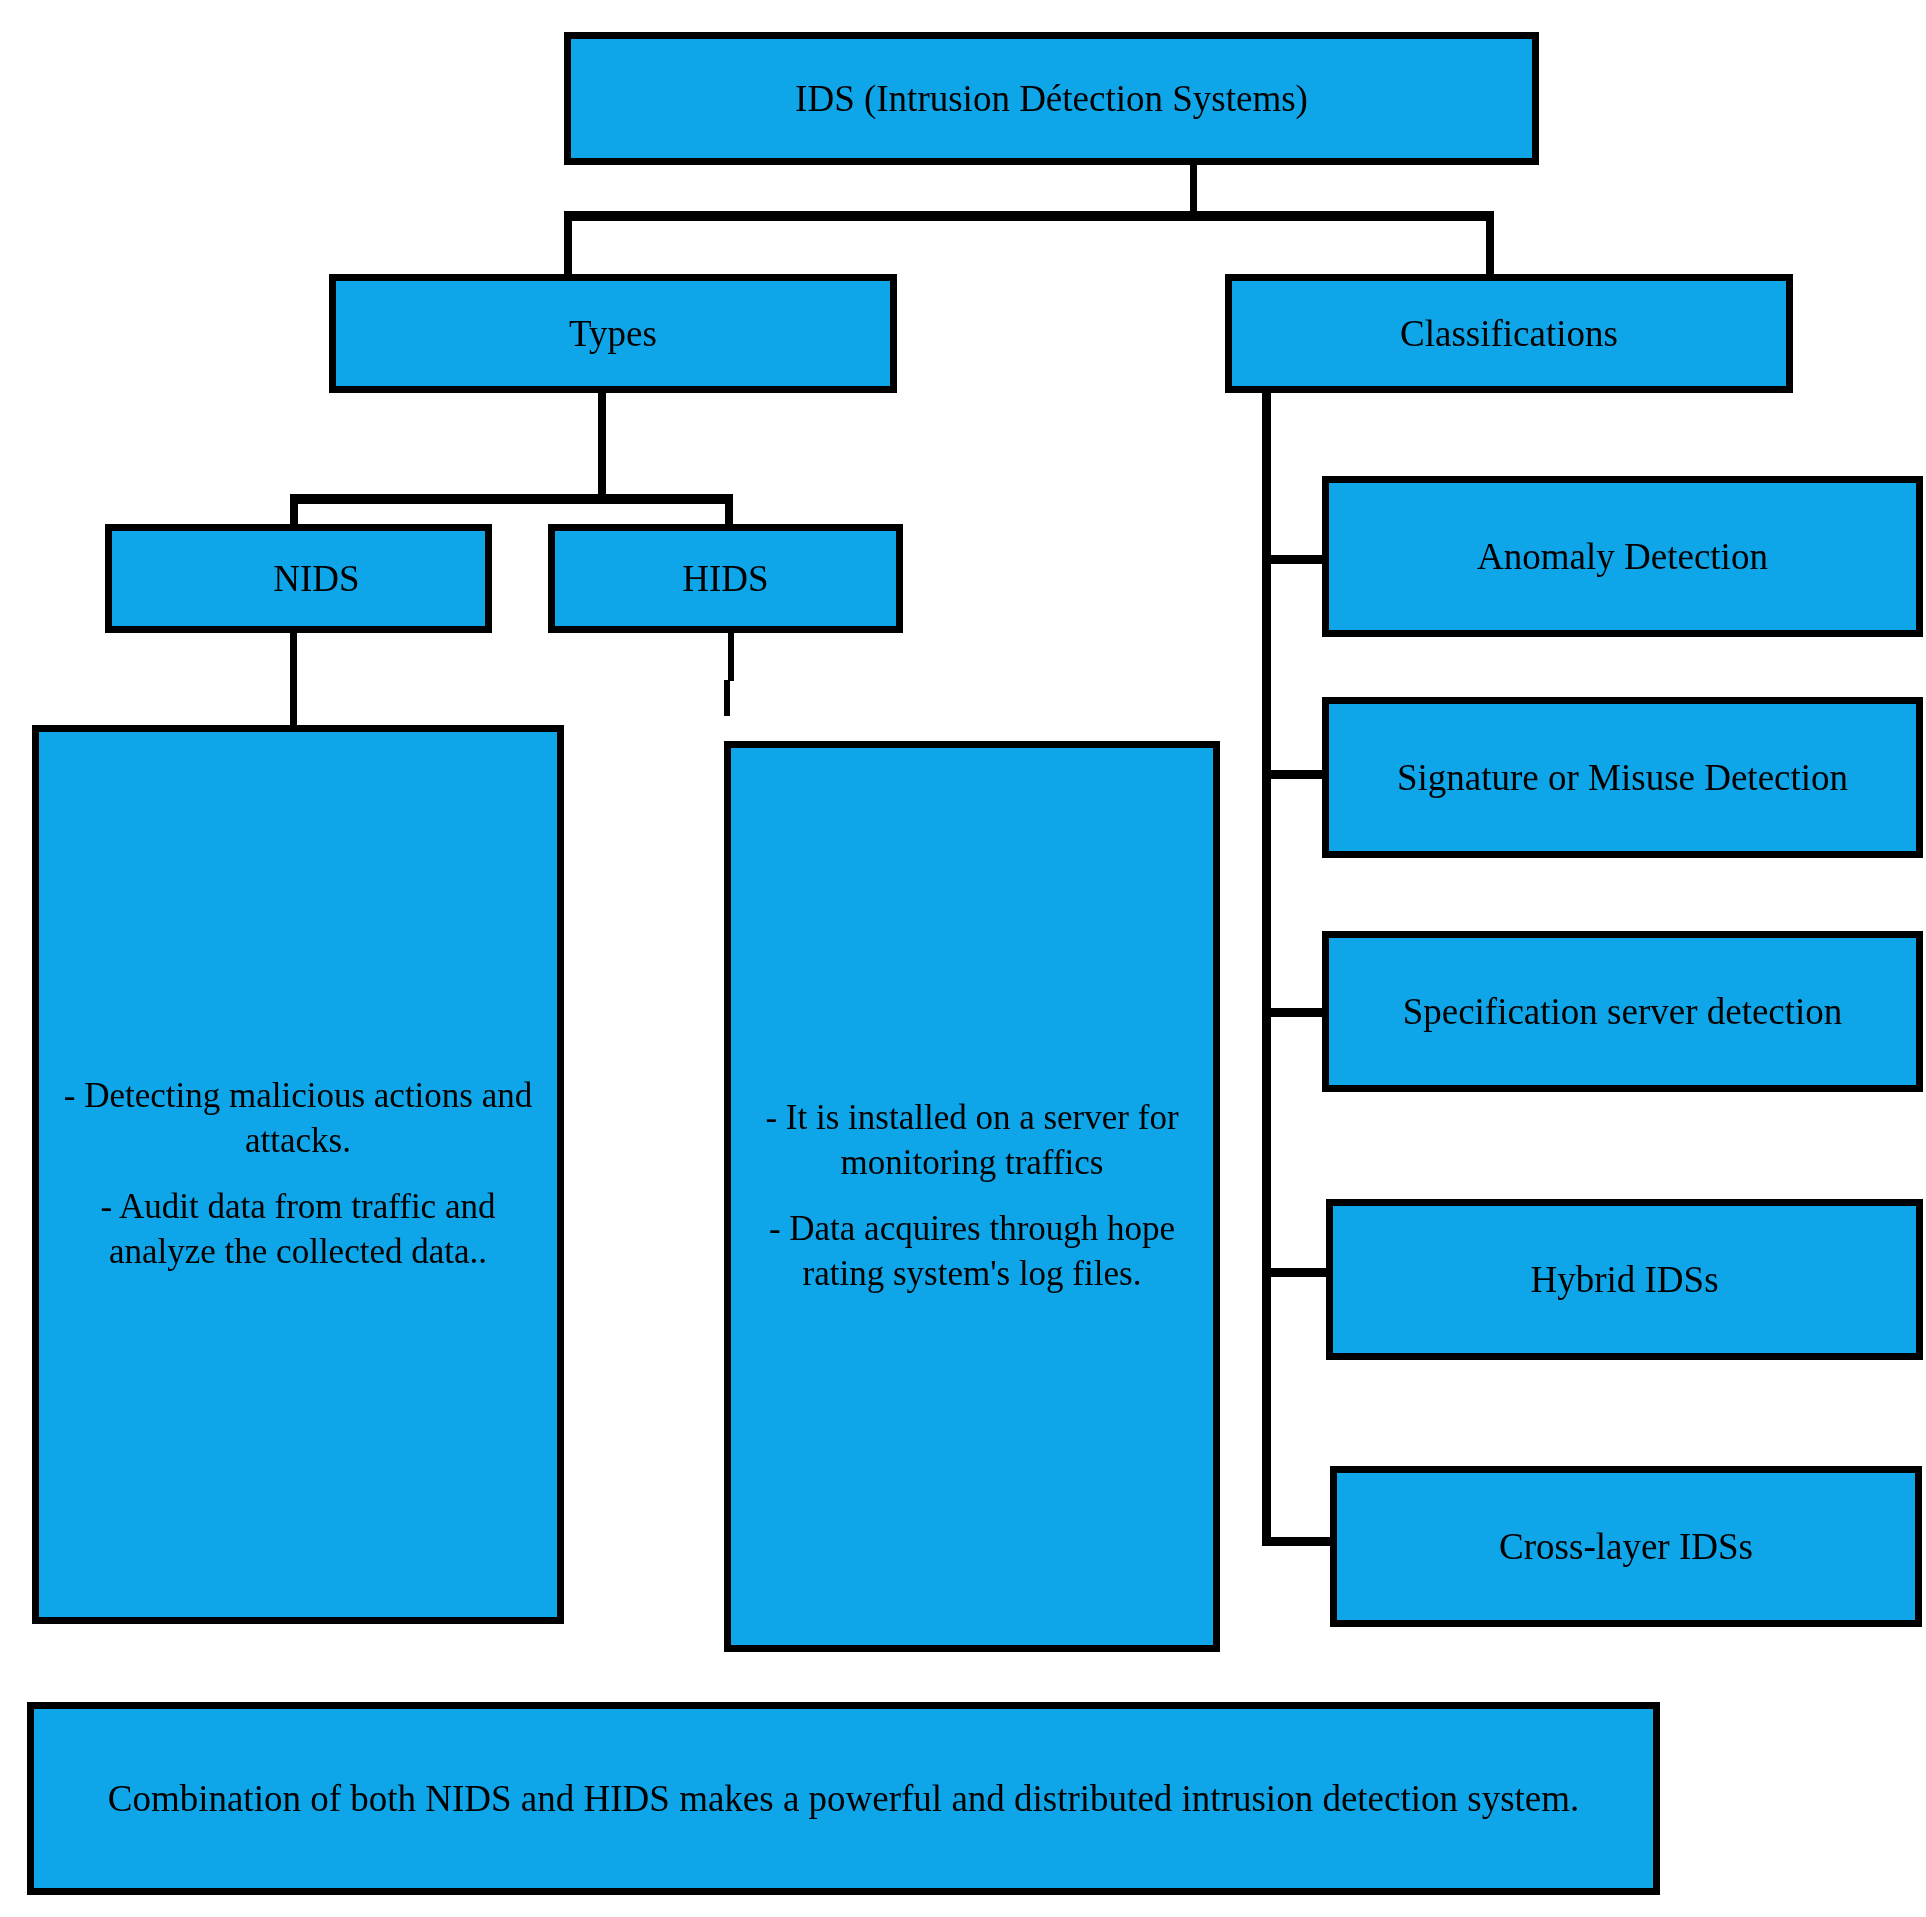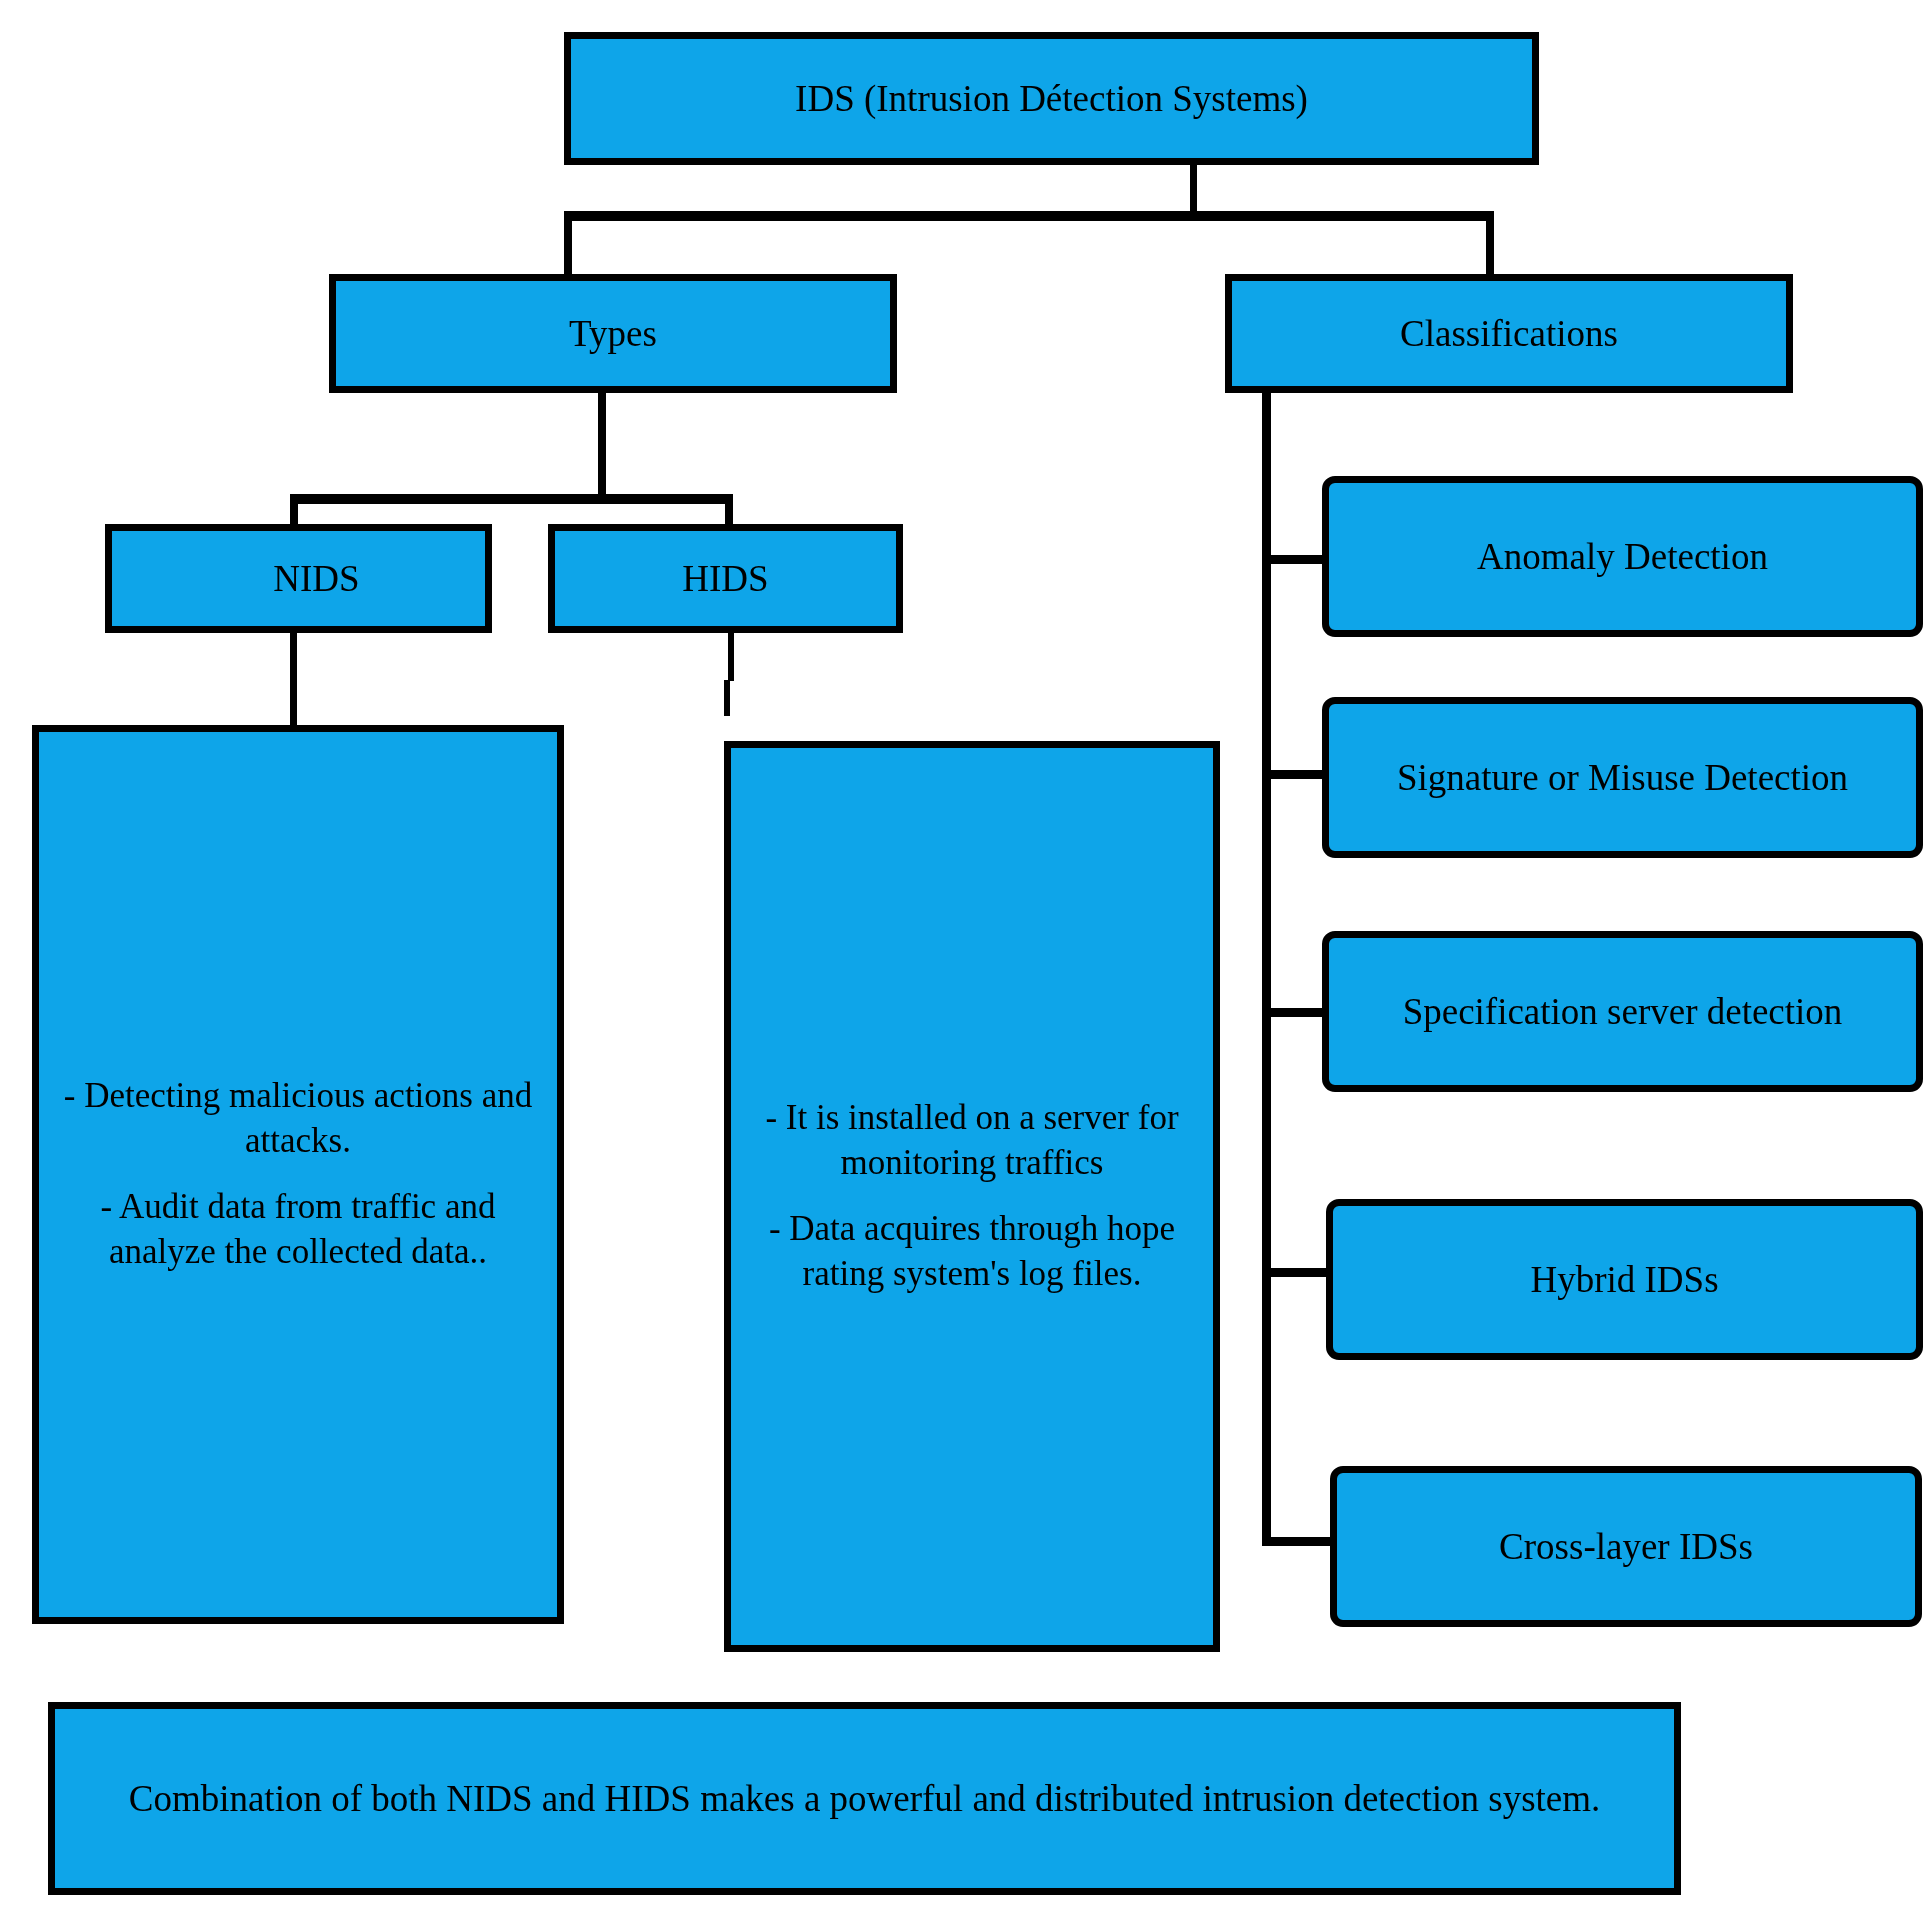--- a/index.html
+++ b/index.html
@@ -51,21 +51,21 @@
     margin-bottom: 0;
   }
   .connector {
     position: absolute;
     background: #000000;
   }
   
   .fs-root   { font-size: 37px; }
   .fs-mid    { font-size: 37px; }
   .fs-leaf   { font-size: 37px; }
-  .fs-class  { font-size: 37px; border-radius: 13px; }
+  .fs-class  { font-size: 37px; }
   .fs-detail { font-size: 35px; }
   .fs-footer { font-size: 37px; }
 </style>
 </head>
 <body>
 
 <div id="canvas">
 
   <div class="node fs-root" style="left:564px; top:32px; width:975px; height:133px;">
     <span class="label">IDS (Intrusion Détection Systems)</span>
@@ -143,18 +143,18 @@
   </div>
 
   <div class="node fs-class" style="left:1326px; top:1199px; width:597px; height:161px;">
     <span class="label">Hybrid IDSs</span>
   </div>
 
   <div class="node fs-class" style="left:1330px; top:1466px; width:592px; height:161px;">
     <span class="label">Cross-layer IDSs</span>
   </div>
 
-  <div class="node fs-footer" style="left:27px; top:1702px; width:1633px; height:193px;margin-left:21px;">
+  <div class="node fs-footer" style="left:27px; top:1702px; width:1633px; height:193px;">
     <span class="label">Combination of both NIDS and HIDS makes a powerful and distributed intrusion detection system.</span>
   </div>
 
 </div>
 
 
 </body></html>

